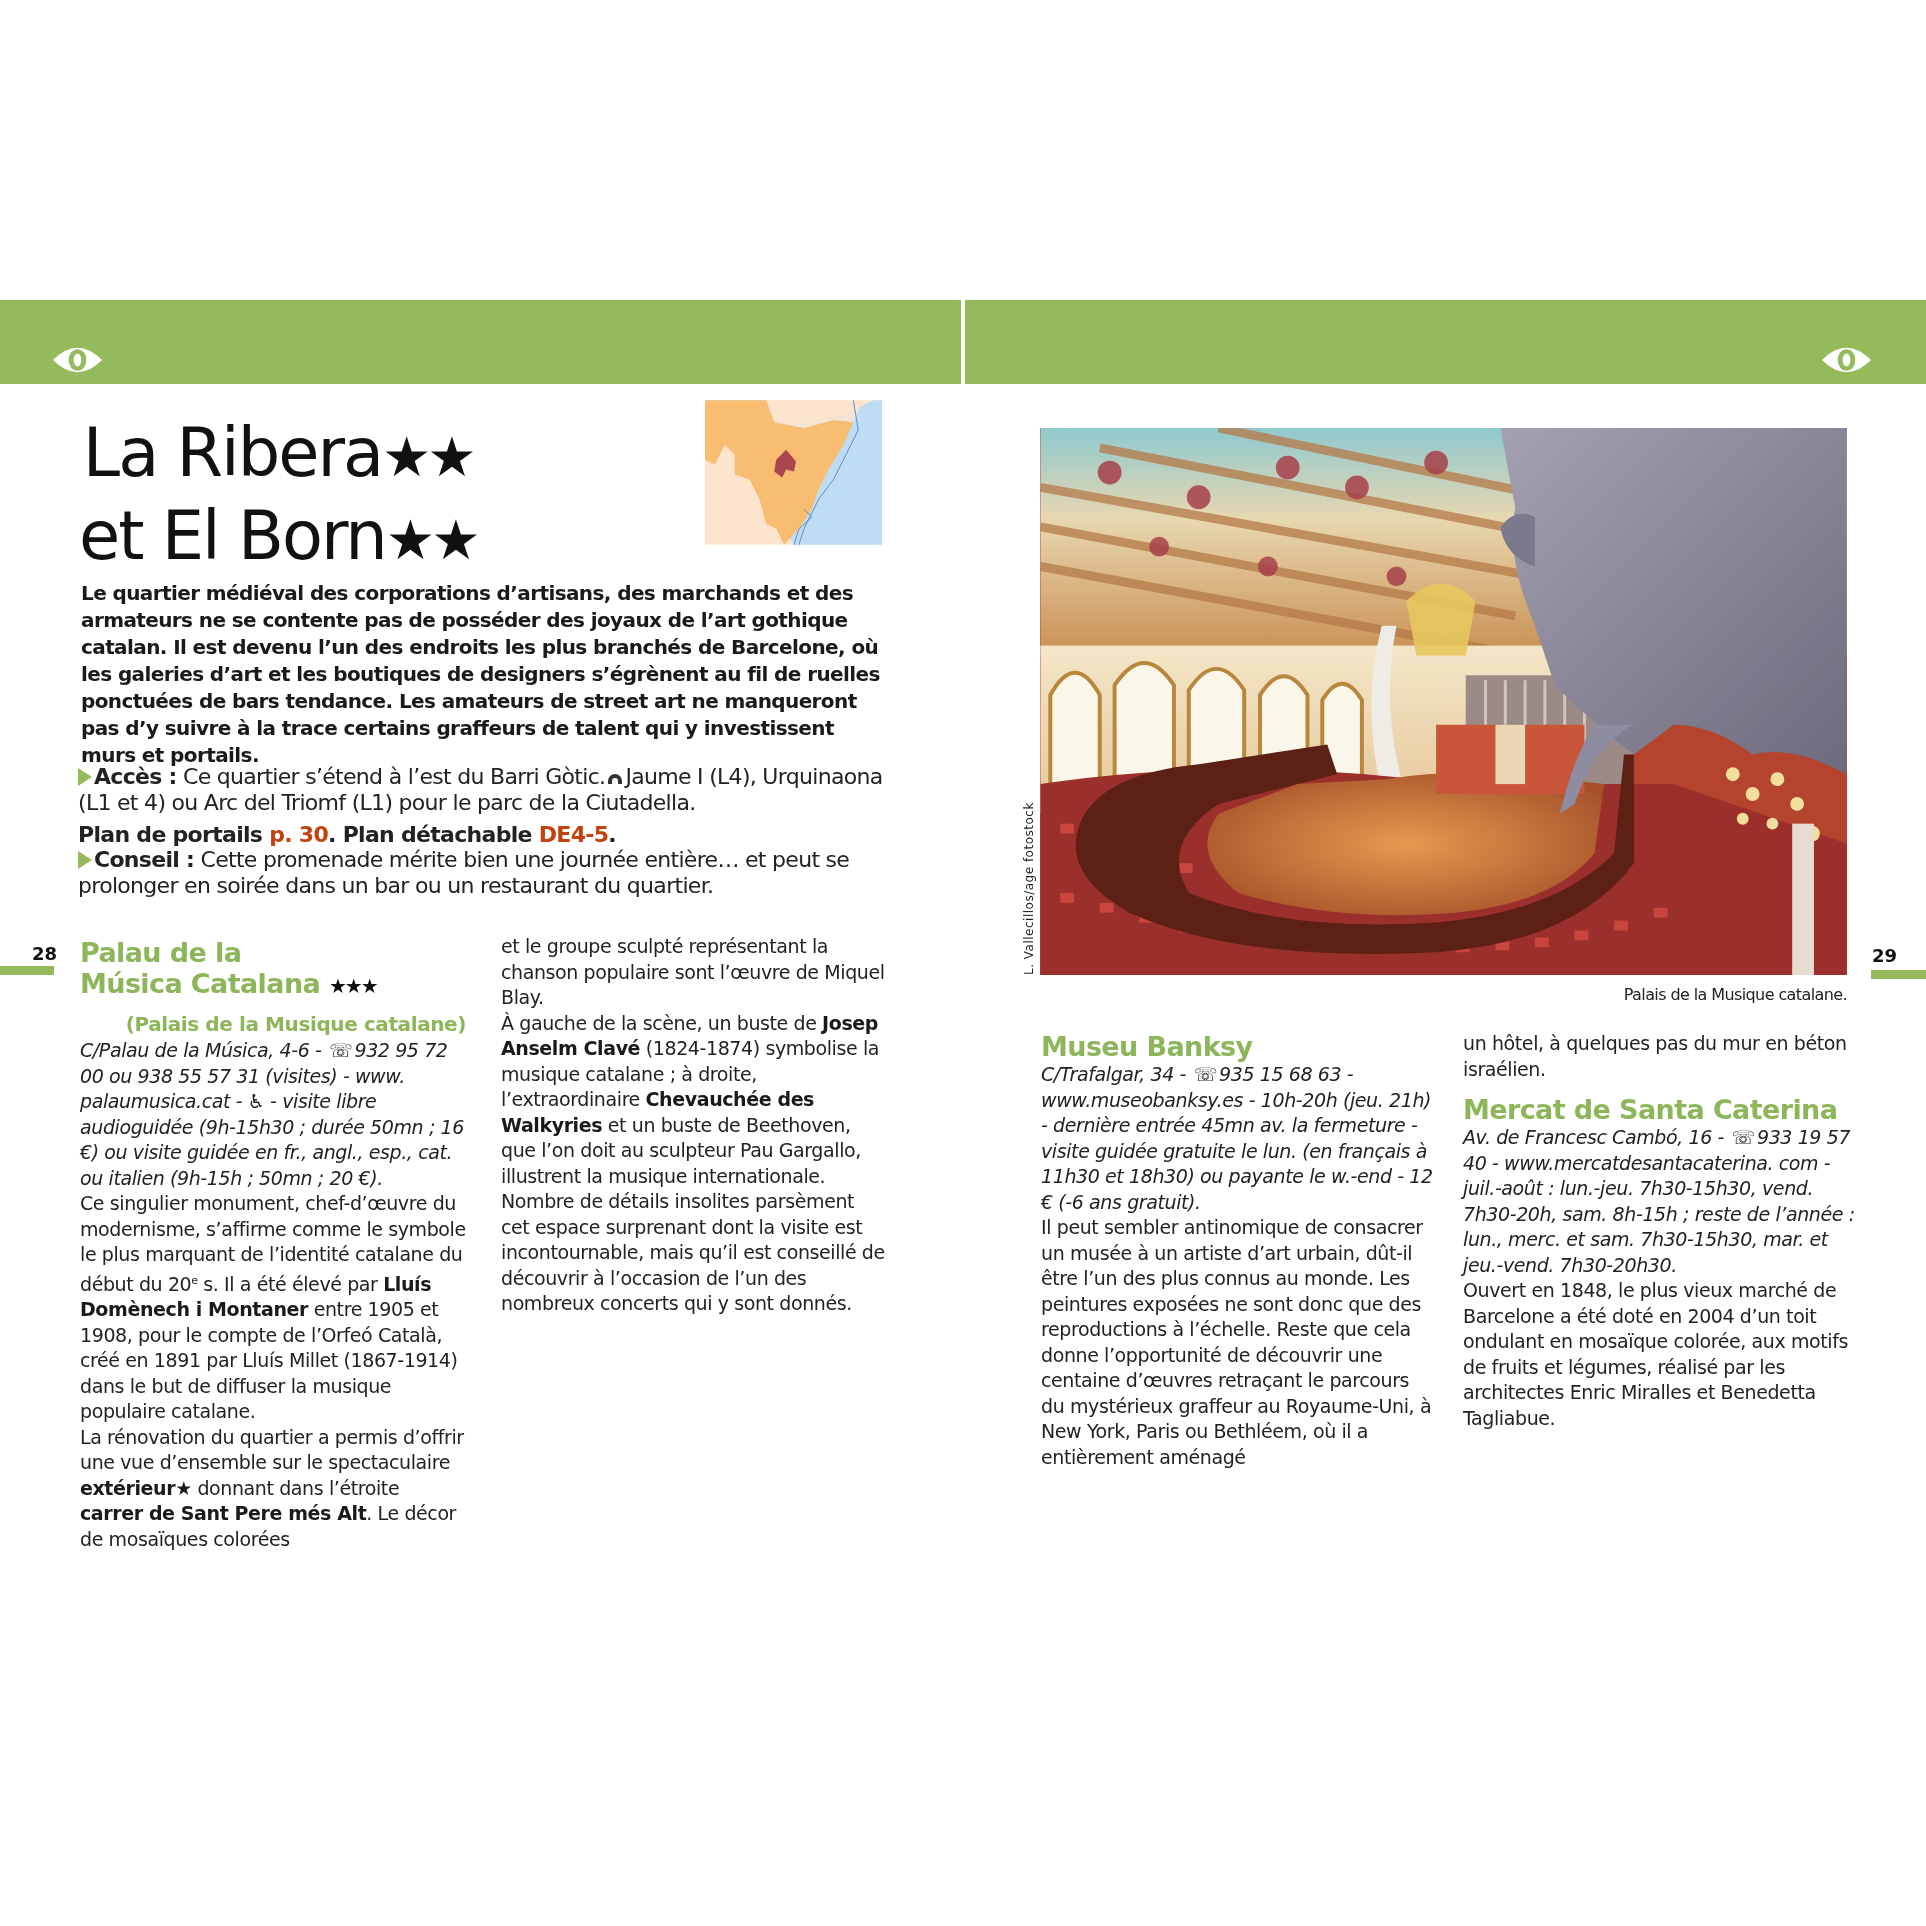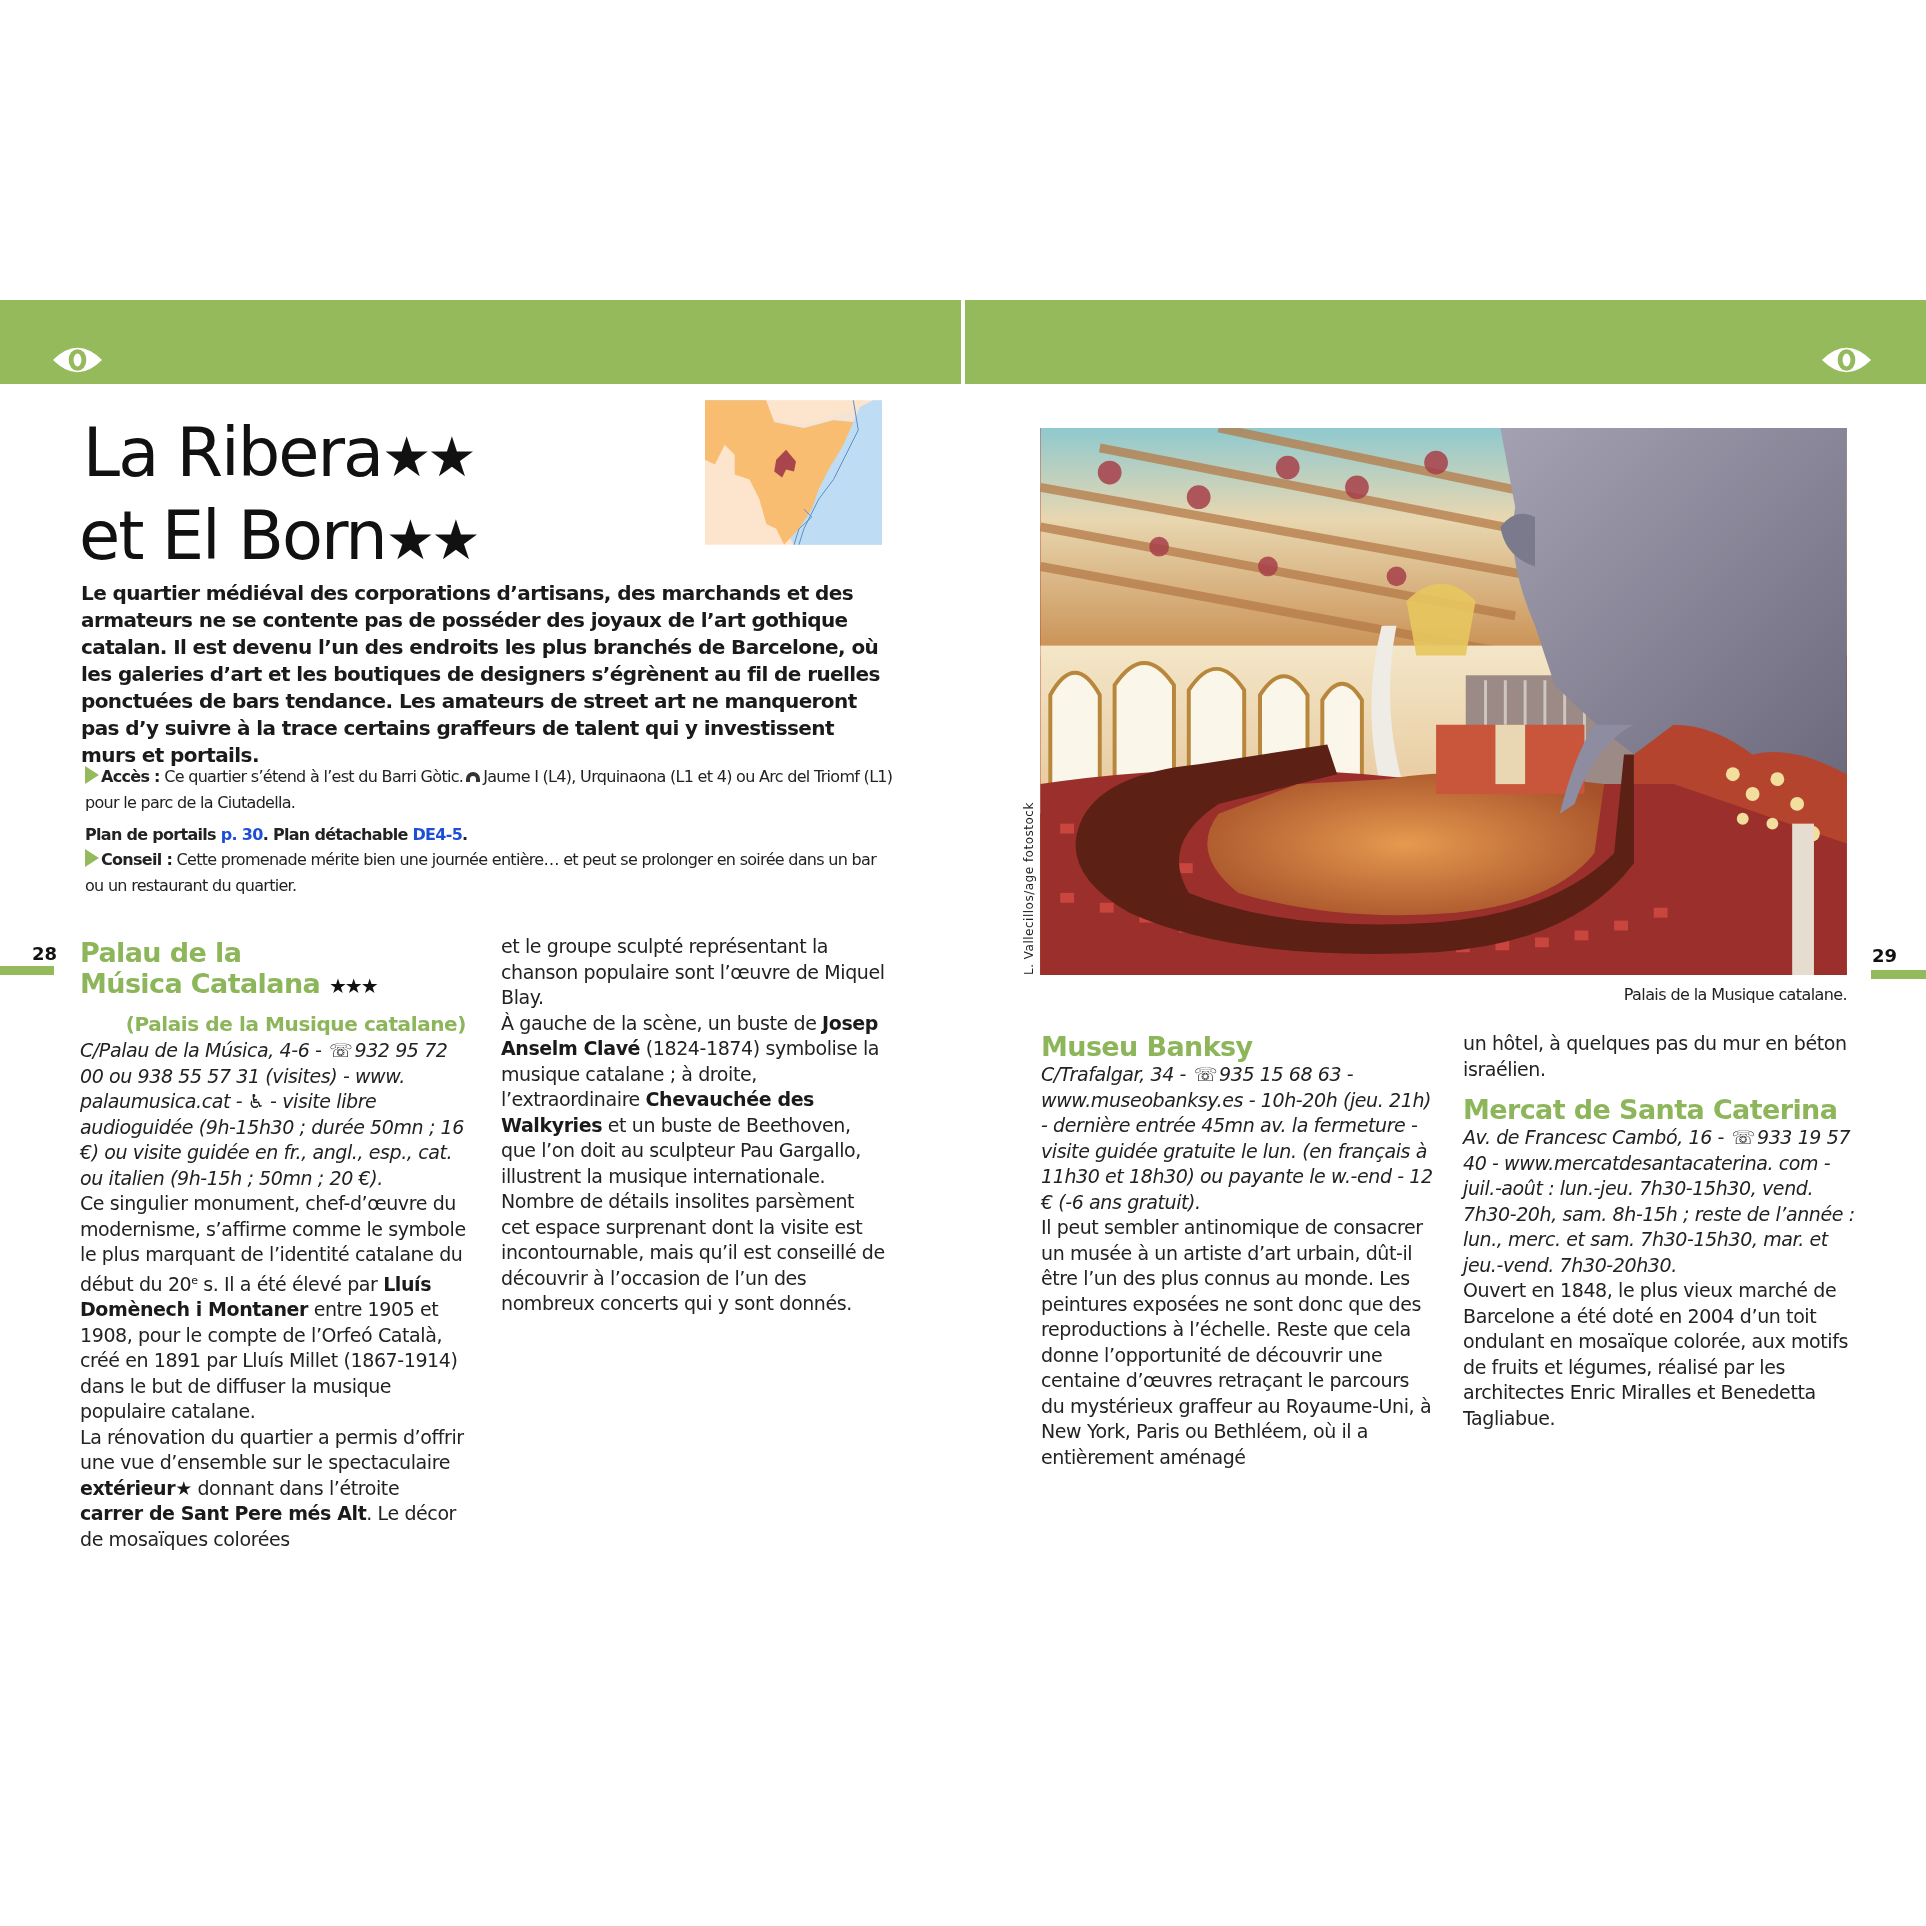--- a/index.html
+++ b/index.html
@@ -12,24 +12,24 @@
   .band-title { position: absolute; top: 347px; color: #ffffff; font-size: 26px; letter-spacing: 0.5px; font-family: "DejaVu Sans", sans-serif; font-weight: 300; margin-top: 40px; }
   .eye { position: absolute; top: 343px; width: 53px; height: 34px; }
 
   .title { position: absolute; left: 79px; top: 414px; font-family: "DejaVu Sans", sans-serif; font-weight: 400; font-size: 67px; line-height: 79px; color: #111; letter-spacing: -2px; text-align: center; }
   .title .stars { font-size: 55px; letter-spacing: -4px; }
 
   .minimap { position: absolute; left: 705px; top: 400px; width: 177px; height: 145px; }
 
   .intro { position: absolute; left: 81px; top: 580px; width: 812px; font-family: "DejaVu Sans", sans-serif; font-weight: 600; font-size: 20px; line-height: 27px; letter-spacing: -0.6px; color: #1a1a1a; }
 
-  .info { position: absolute; left: 85px; width: 812px; font-family: "DejaVu Sans", sans-serif; font-size: 16px; line-height: 26px; letter-spacing: -0.7px; color: #222; }
+  .info { position: absolute; left: 78px; width: 812px; font-family: "DejaVu Sans", sans-serif; font-size: 22px; line-height: 26px; letter-spacing: -0.7px; color: #222; }
   .info b { font-weight: 700; }
   .tri { display: inline-block; width: 0; height: 0; border-top: 9px solid transparent; border-bottom: 9px solid transparent; border-left: 14px solid #94ba5c; vertical-align: -2px; margin-right: 2px; }
-  .red { color: #1d4ed8; font-weight: 700; }
+  .red { color: #c2410c; font-weight: 700; }
   .metro { display: inline-block; width: 14px; height: 10px; border-radius: 7px 7px 0 0; background: #333; position: relative; vertical-align: 0px; margin: 0 3px; }
   .metro::after { content: ""; position: absolute; left: 4px; top: 4px; width: 6px; height: 6px; border-radius: 3px 3px 0 0; background: #fff; }
 
   .pagenum { position: absolute; font-family: "DejaVu Sans", sans-serif; font-weight: 700; font-size: 18px; color: #111; }
   .pagebar { position: absolute; height: 9px; background: #94ba5c; }
 
   .col { position: absolute; font-family: "DejaVu Sans", sans-serif; font-size: 19px; line-height: 25.5px; letter-spacing: -0.4px; color: #222; }
   .col p { margin: 0; }
   .col b { font-weight: 700; color: #1a1a1a; }
   .col .ital { font-style: italic; }

